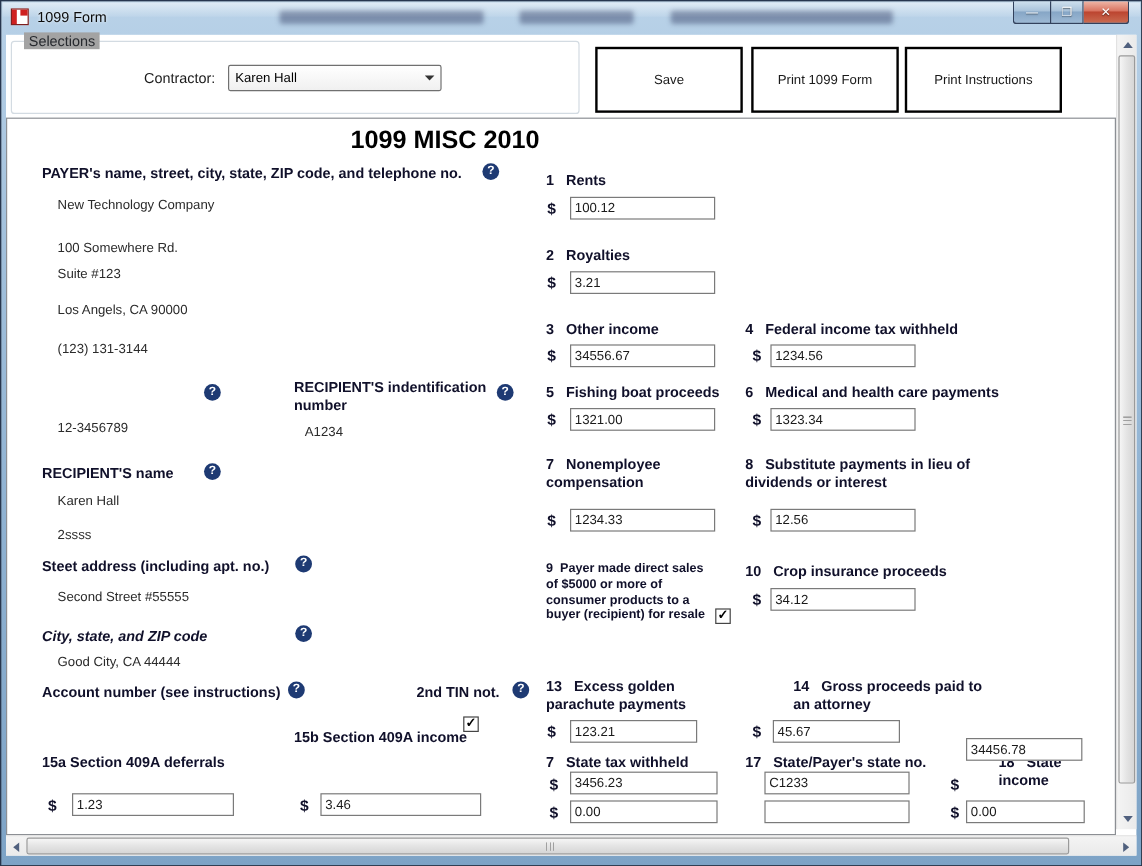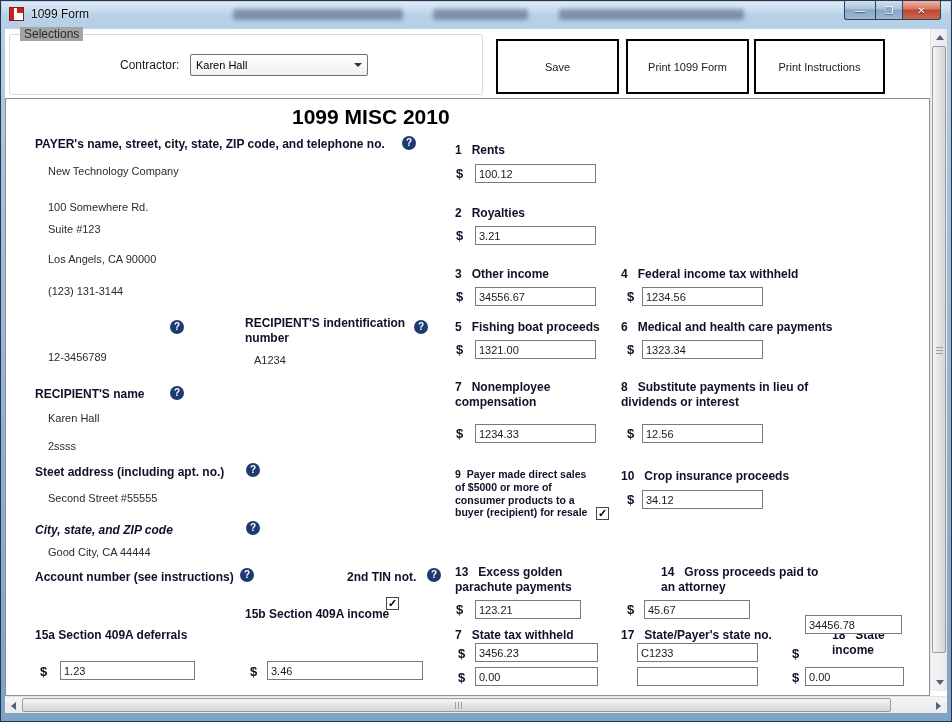--- a/index.html
+++ b/index.html
@@ -156,21 +156,21 @@
       <div class="q" style="left:234px;top:469px;"></div>
       <div class="lbl" style="left:341px;top:471px;">2nd TIN not.</div>
       <div class="q" style="left:421px;top:469px;"></div>
       <div class="cb checked" style="left:380px;top:498px;"></div>
 
       <div class="lbl" style="left:29px;top:529px;">15a Section 409A deferrals</div>
       <div class="lbl" style="left:239px;top:508px;">15b Section 409A income</div>
       <div class="d" style="left:34px;top:565px;">$</div>
       <input class="inp" style="left: 54px; top: 562px; width: 135px;" value="1.23">
       <div class="d" style="left:244px;top:565px;">$</div>
-      <input class="inp" style="left: 261px; top: 562px; width: 156px;" value="3.46">
+      <input class="inp" style="left: 261px; top: 562px; width: 134px;" value="3.46">
 
       <div class="lbl" style="left:449px;top:44px;">1   Rents</div>
       <div class="d" style="left:450px;top:67px;">$</div>
       <input class="inp" style="left: 469px; top: 65px; width: 121px;" value="100.12">
 
       <div class="lbl" style="left:449px;top:107px;">2   Royalties</div>
       <div class="d" style="left:450px;top:129px;">$</div>
       <input class="inp" style="left: 469px; top: 127px; width: 121px;" value="3.21">
 
       <div class="lbl" style="left:449px;top:168px;">3   Other income</div>

